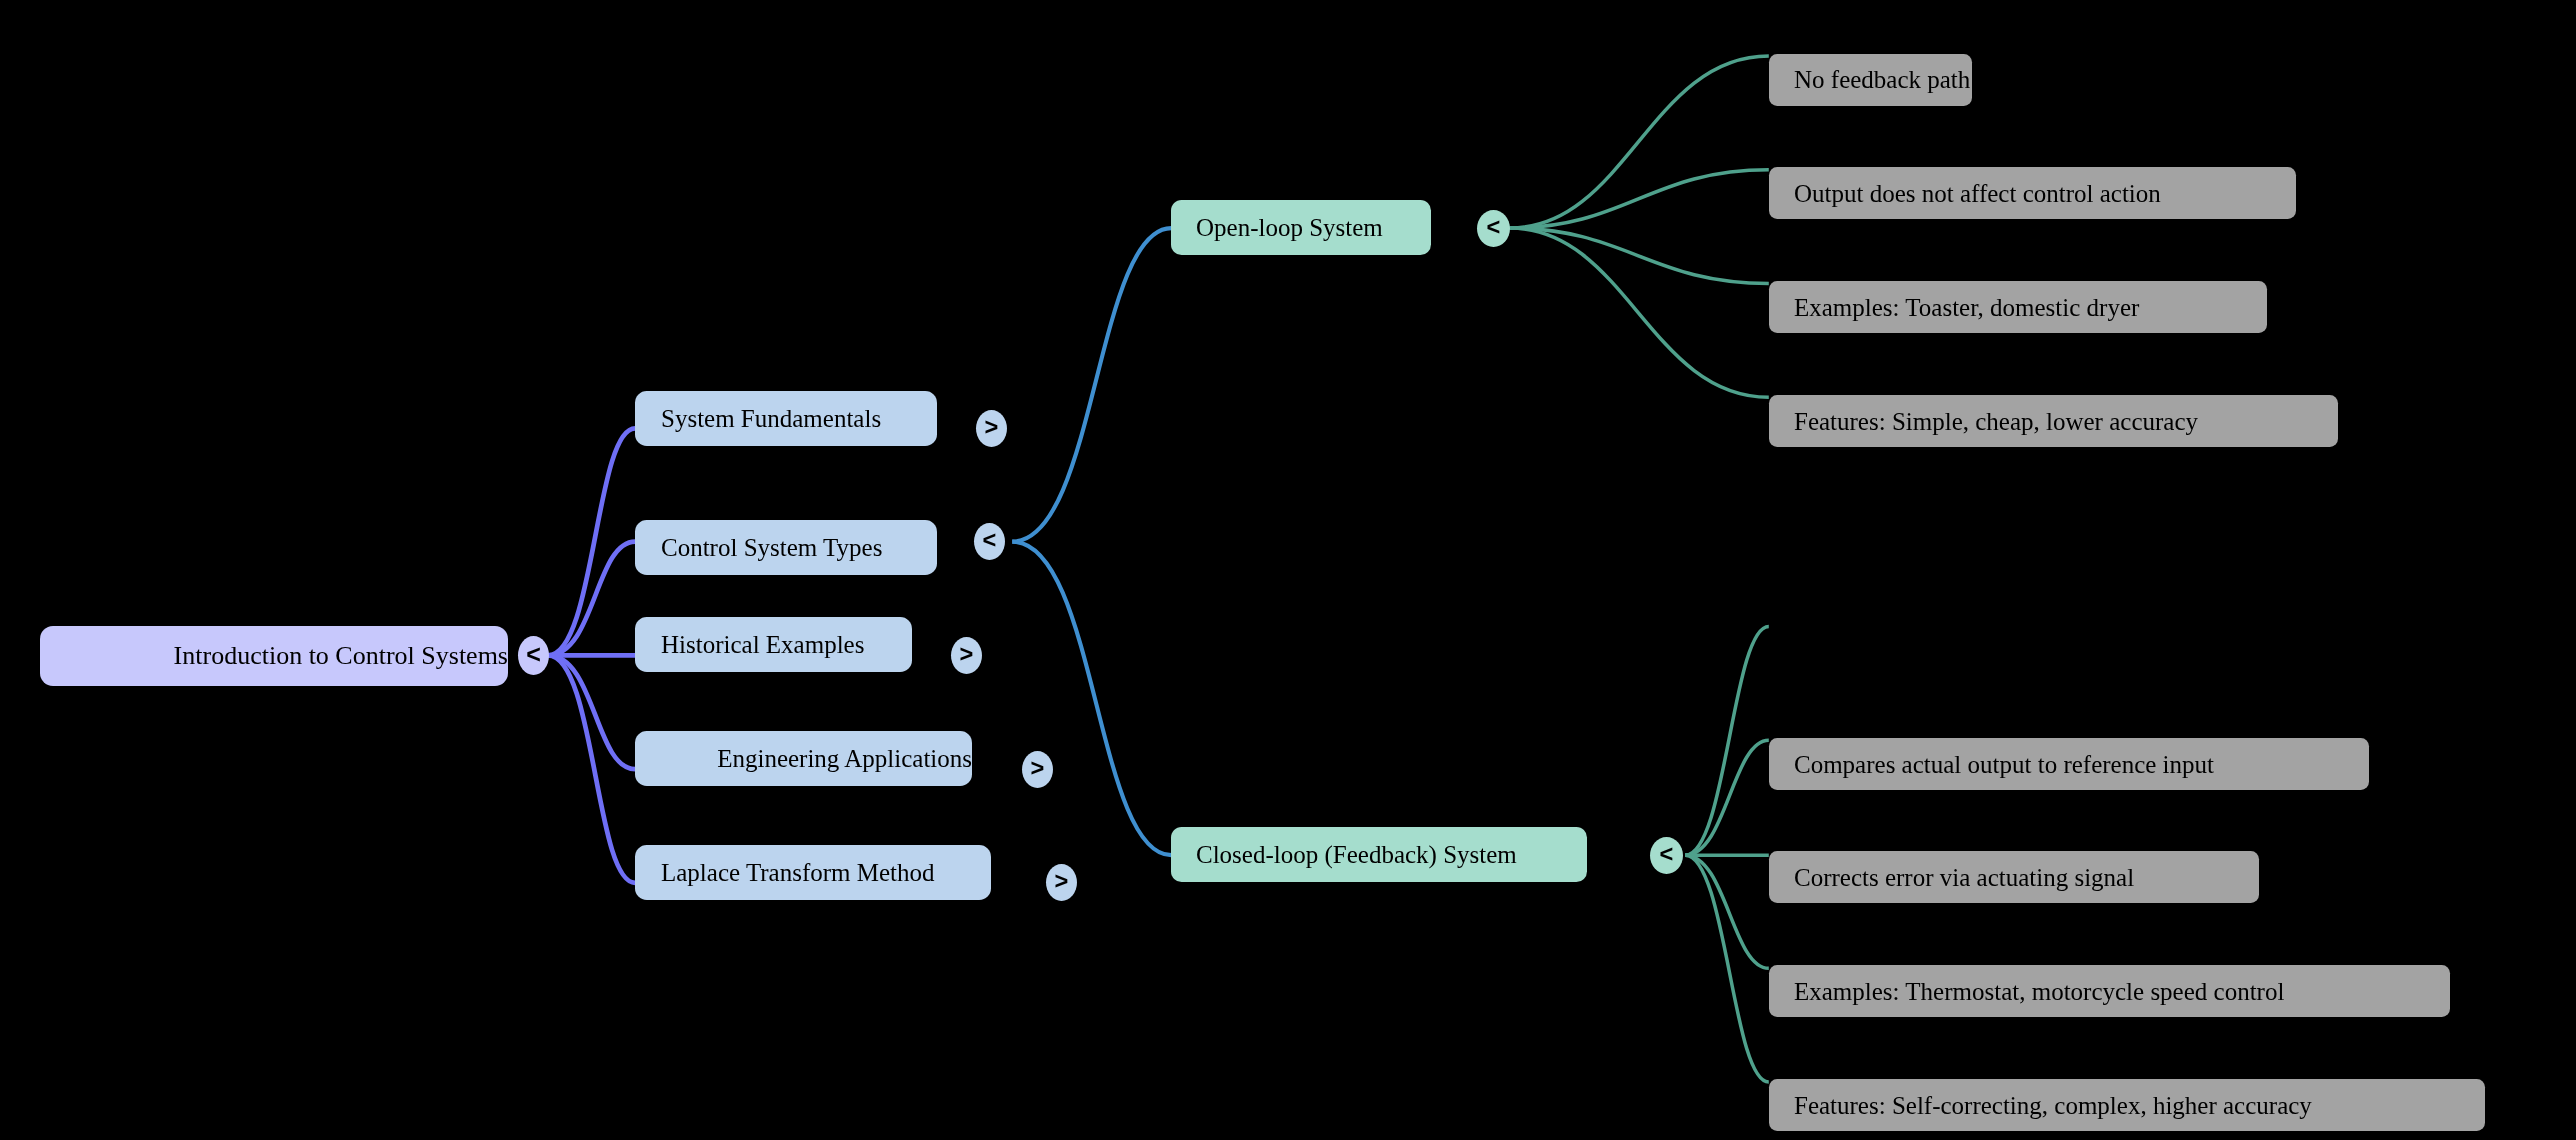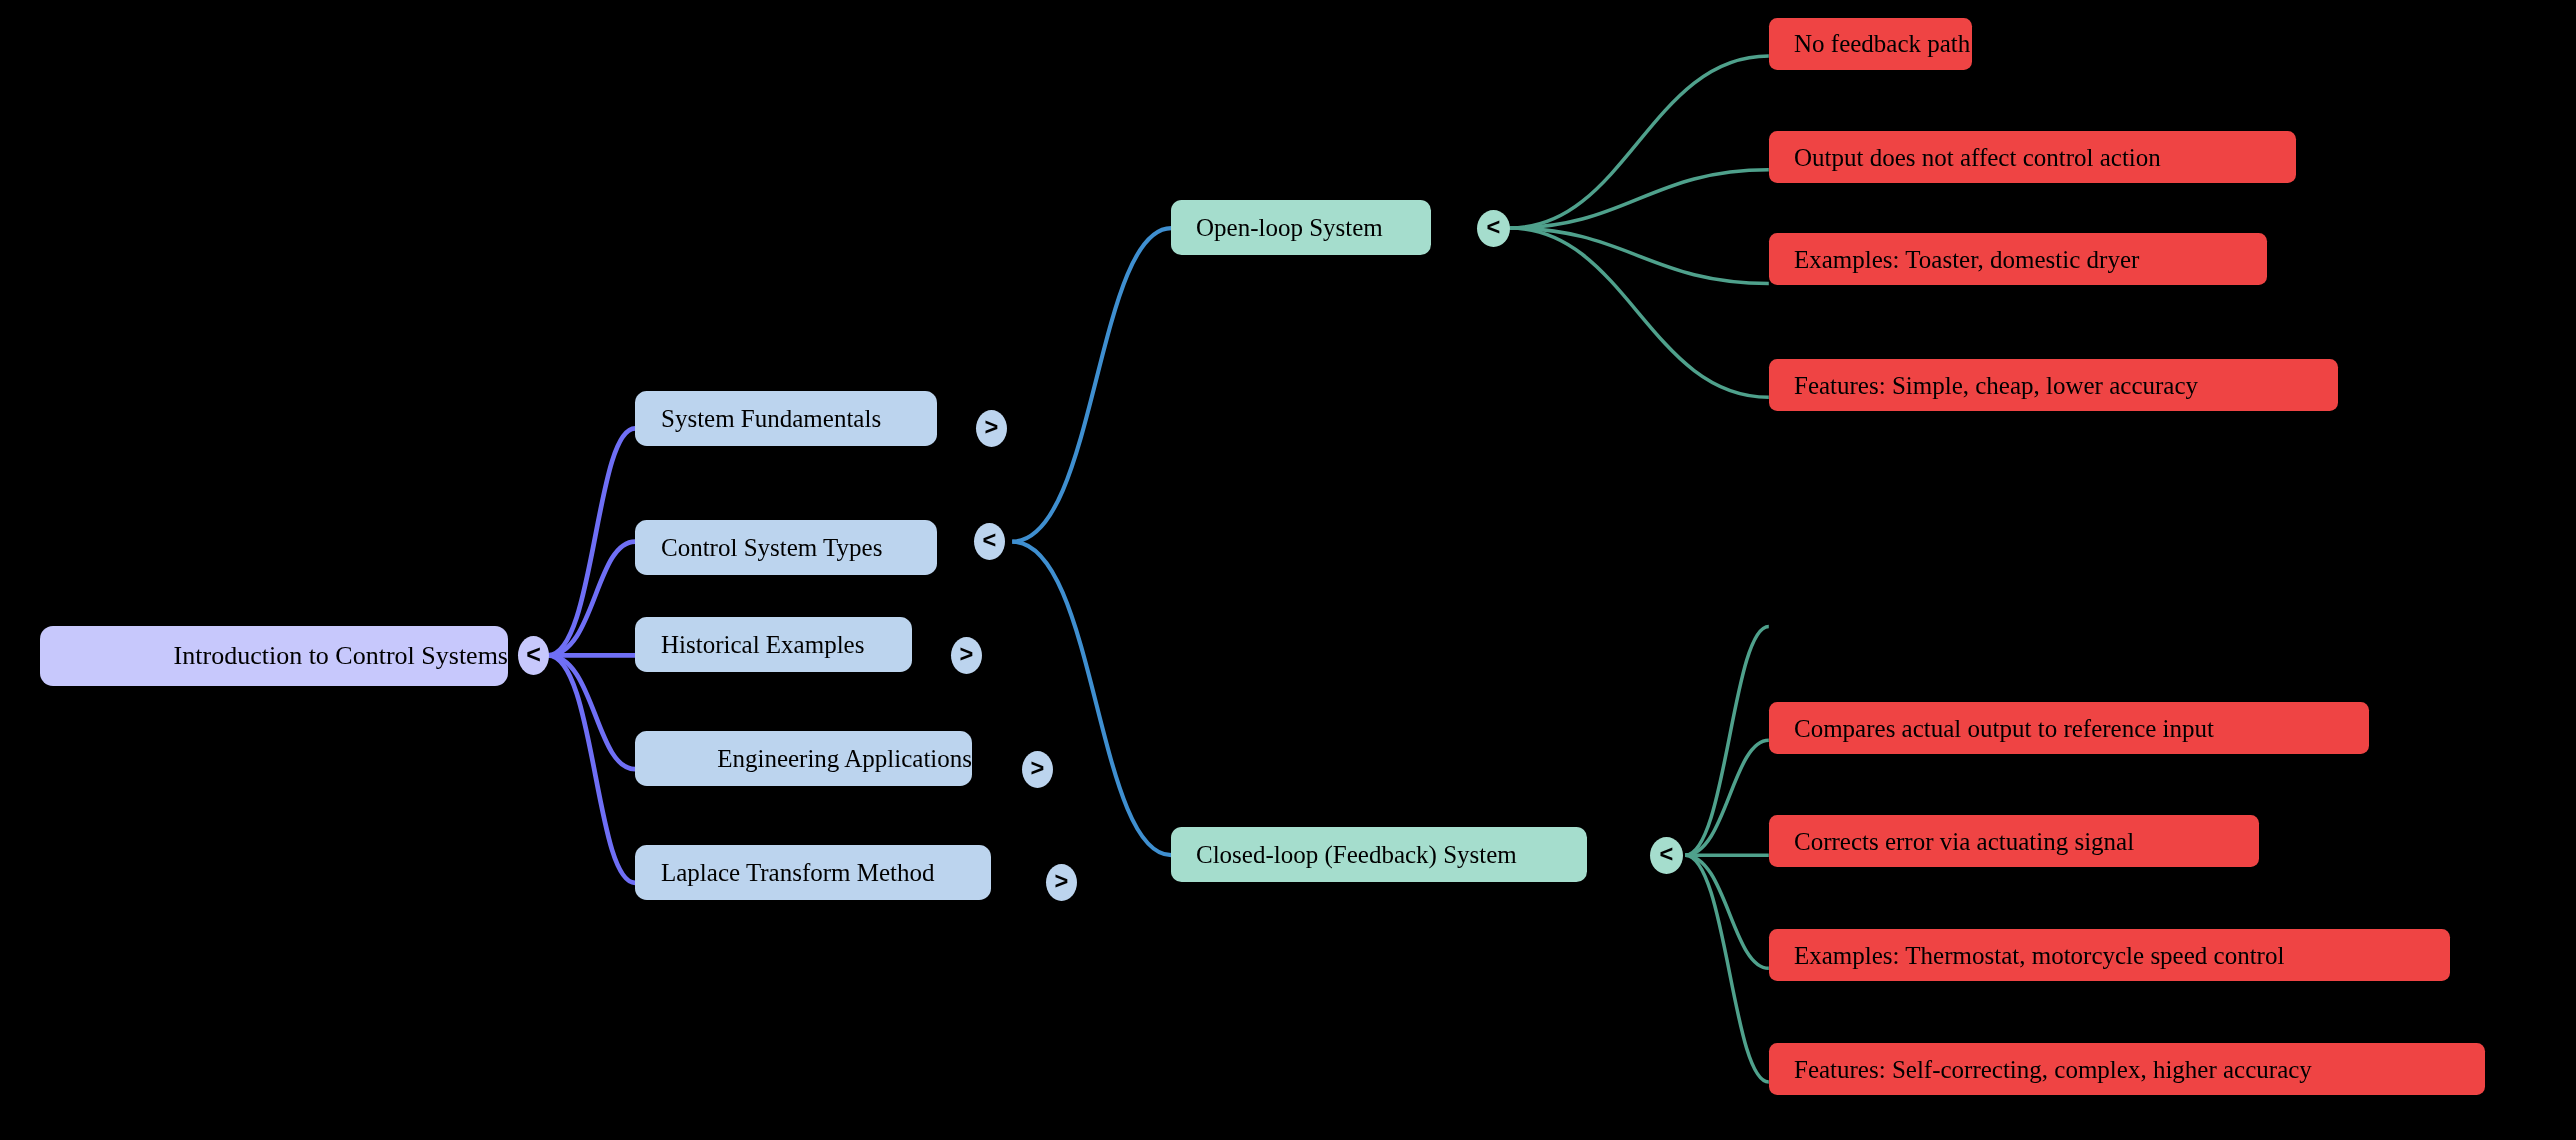--- a/index.html
+++ b/index.html
@@ -47,24 +47,25 @@
     padding-left: 26px;
     font-size: 25px;
   }
   .node-l3 {
     background: #a5ddcd;
     border-radius: 10.6px;
     padding-left: 25px;
     font-size: 25px;
   }
   .node-leaf {
-    background: #ef4444;
+    background: #a3a3a3;
     border-radius: 8.2px;
     padding-left: 25px;
     font-size: 25px;
+    margin-top: 36px;
   }
   .toggle {
     position: absolute;
     display: flex;
     align-items: center;
     justify-content: center;
     color: #000000;
     font-family: "Liberation Sans", sans-serif;
     font-weight: bold;
     box-sizing: border-box;
@@ -188,21 +189,21 @@
   </div>
 
   <div class="node node-leaf" style="left:1769px; top:17.7px; width:203px; height:52px;">
     <span>No feedback path</span>
   </div>
 
   <div class="node node-leaf" style="left:1769px; top:131px; width:527px; height:52px;">
     <span>Output does not affect control action</span>
   </div>
 
-  <div class="node node-leaf" style="left:1769px; top:233px; width:498px; height:52px;">
+  <div class="node node-leaf" style="left:1769px; top:245px; width:498px; height:52px;">
     <span>Examples: Toaster, domestic dryer</span>
   </div>
 
   <div class="node node-leaf" style="left:1769px; top:359px; width:569px; height:52px;">
     <span>Features: Simple, cheap, lower accuracy</span>
   </div>
 
 
   <div class="node node-leaf" style="left:1769px; top:702px; width:600px; height:52px;">
     <span>Compares actual output to reference input</span>

